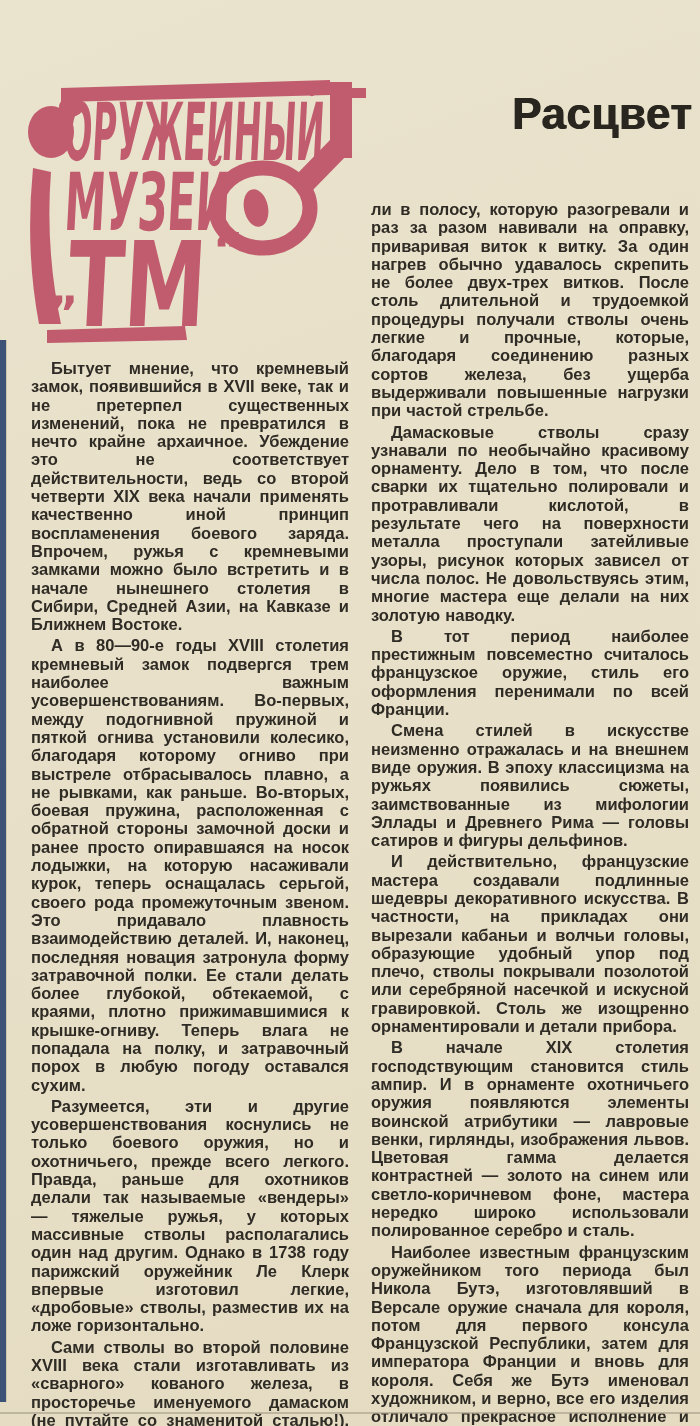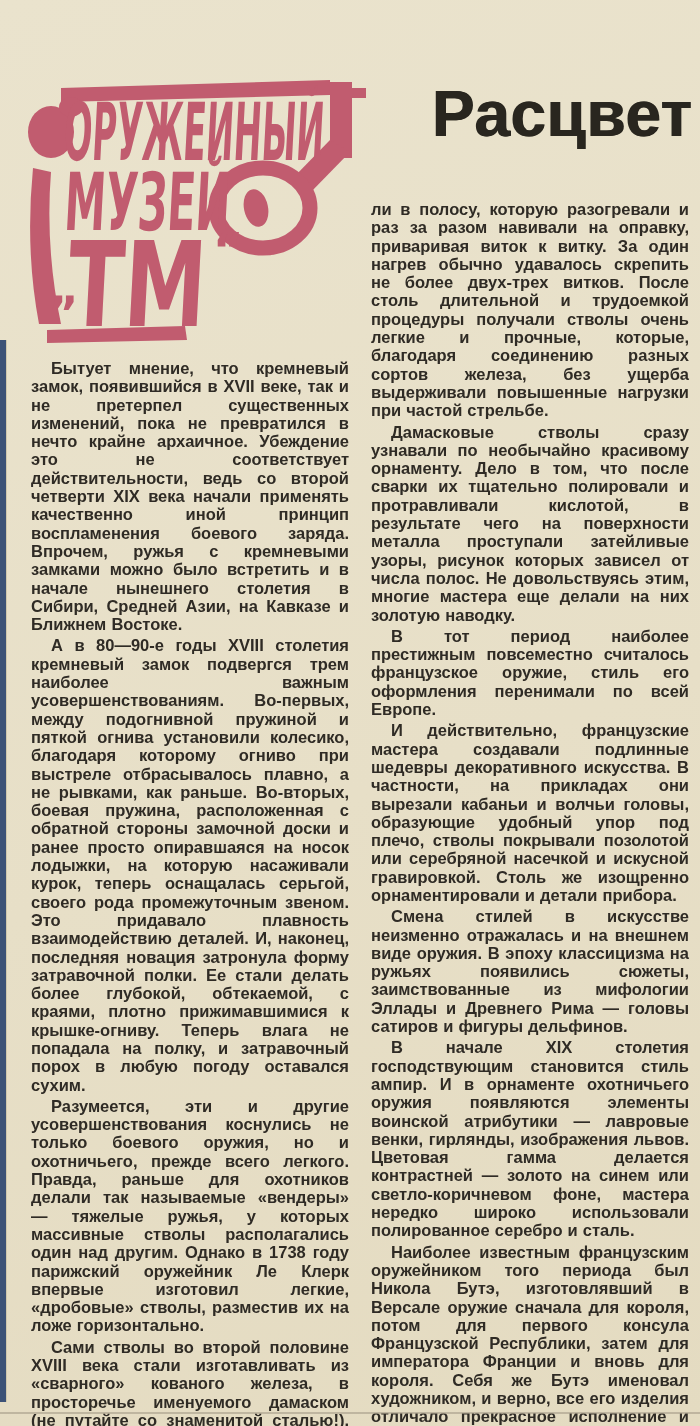--- a/index.html
+++ b/index.html
@@ -20,21 +20,21 @@
     background:#aaa18d;opacity:.65;
   }
   .logo{position:absolute;left:25px;top:80px;width:370px;height:265px;}
   .logo text{
     font-family:"DejaVu Sans", sans-serif;
     font-weight:bold;
     fill:#c15c6f;
   }
   .title{
     position:absolute;right:8px;top:80px;margin:0;
-    font-size:64px;line-height:68px;font-weight:bold;
+    font-size:44px;line-height:68px;font-weight:bold;
     color:#29261f;letter-spacing:.5px;
     text-shadow:1px 0 0 #29261f;
     white-space:nowrap;
   }
   .col{
     position:absolute;width:324px;
     color:#2f2b25;
     font-size:16.5px;line-height:18.3px;font-weight:bold;
     word-spacing:.5px;
   }
@@ -87,22 +87,22 @@
   <div class="col left">
     <p class="para">Бытует мнение, что кремневый замок, появившийся в XVII веке, так и не претерпел существенных изменений, пока не превратился в нечто крайне архаичное. Убеждение это не соответствует действительности, ведь со второй четверти XIX века начали применять качественно иной принцип воспламенения боевого заряда. Впрочем, ружья с кремневыми замками можно было встретить и в начале нынешнего столетия в Сибири, Средней Азии, на Кавказе и Ближнем Востоке.</p>
     <p class="para">А в 80—90-е годы XVIII столетия кремневый замок подвергся трем наиболее важным усовершенствованиям. Во-первых, между подогнивной пружиной и пяткой огнива установили колесико, благодаря которому огниво при выстреле отбрасывалось плавно, а не рывками, как раньше. Во-вторых, боевая пружина, расположенная с обратной стороны замочной доски и ранее просто опиравшаяся на носок лодыжки, на которую насаживали курок, теперь оснащалась серьгой, своего рода промежуточным звеном. Это придавало плавность взаимодействию деталей. И, наконец, последняя новация затронула форму затравочной полки. Ее стали делать более глубокой, обтекаемой, с краями, плотно прижимавшимися к крышке-огниву. Теперь влага не попадала на полку, и затравочный порох в любую погоду оставался сухим.</p>
     <p class="para">Разумеется, эти и другие усовершенствования коснулись не только боевого оружия, но и охотничьего, прежде всего легкого. Правда, раньше для охотников делали так называемые «вендеры» — тяжелые ружья, у которых массивные стволы располагались один над другим. Однако в 1738 году парижский оружейник Ле Клерк впервые изготовил легкие, «дробовые» стволы, разместив их на ложе горизонтально.</p>
     <p class="para">Сами стволы во второй половине XVIII века стали изготавливать из «сварного» кованого железа, в просторечье именуемого дамаском (не путайте со знаменитой сталью!). Для этого брали пучок проволок из железа разных сортов и толщины и сварива-</p>
   </div>
 
   <div class="col right">
     <p class="para cont">ли в полосу, которую разогревали и раз за разом навивали на оправку, приваривая виток к витку. За один нагрев обычно удавалось скрепить не более двух-трех витков. После столь длительной и трудоемкой процедуры получали стволы очень легкие и прочные, которые, благодаря соединению разных сортов железа, без ущерба выдерживали повышенные нагрузки при частой стрельбе.</p>
     <p class="para">Дамасковые стволы сразу узнавали по необычайно красивому орнаменту. Дело в том, что после сварки их тщательно полировали и протравливали кислотой, в результате чего на поверхности металла проступали затейливые узоры, рисунок которых зависел от числа полос. Не довольствуясь этим, многие мастера еще делали на них золотую наводку.</p>
-    <p class="para">В тот период наиболее престижным повсеместно считалось французское оружие, стиль его оформления перенимали по всей Европе.</p>
+    <p class="para">В тот период наиболее престижным повсеместно считалось французское оружие, стиль его оформления перенимали по всей Франции.</p>
+    <p class="para">Смена стилей в искусстве неизменно отражалась и на внешнем виде оружия. В эпоху классицизма на ружьях появились сюжеты, заимствованные из мифологии Эллады и Древнего Рима — головы сатиров и фигуры дельфинов.</p>
     <p class="para">И действительно, французские мастера создавали подлинные шедевры декоративного искусства. В частности, на прикладах они вырезали кабаньи и волчьи головы, образующие удобный упор под плечо, стволы покрывали позолотой или серебряной насечкой и искусной гравировкой. Столь же изощренно орнаментировали и детали прибора.</p>
-    <p class="para">Смена стилей в искусстве неизменно отражалась и на внешнем виде оружия. В эпоху классицизма на ружьях появились сюжеты, заимствованные из мифологии Эллады и Древнего Рима — головы сатиров и фигуры дельфинов.</p>
     <p class="para">В начале XIX столетия господствующим становится стиль ампир. И в орнаменте охотничьего оружия появляются элементы воинской атрибутики — лавровые венки, гирлянды, изображения львов. Цветовая гамма делается контрастней — золото на синем или светло-коричневом фоне, мастера нередко широко использовали полированное серебро и сталь.</p>
     <p class="para">Наиболее известным французским оружейником того периода был Никола Бутэ, изготовлявший в Версале оружие сначала для короля, потом для первого консула Французской Республики, затем для императора Франции и вновь для короля. Себя же Бутэ именовал художником, и верно, все его изделия отличало прекрасное исполнение и высокое художественное мастерство.</p>
   </div>
 
   <div class="bottom-rule"></div>
 
 </div>
 
 </body></html>

